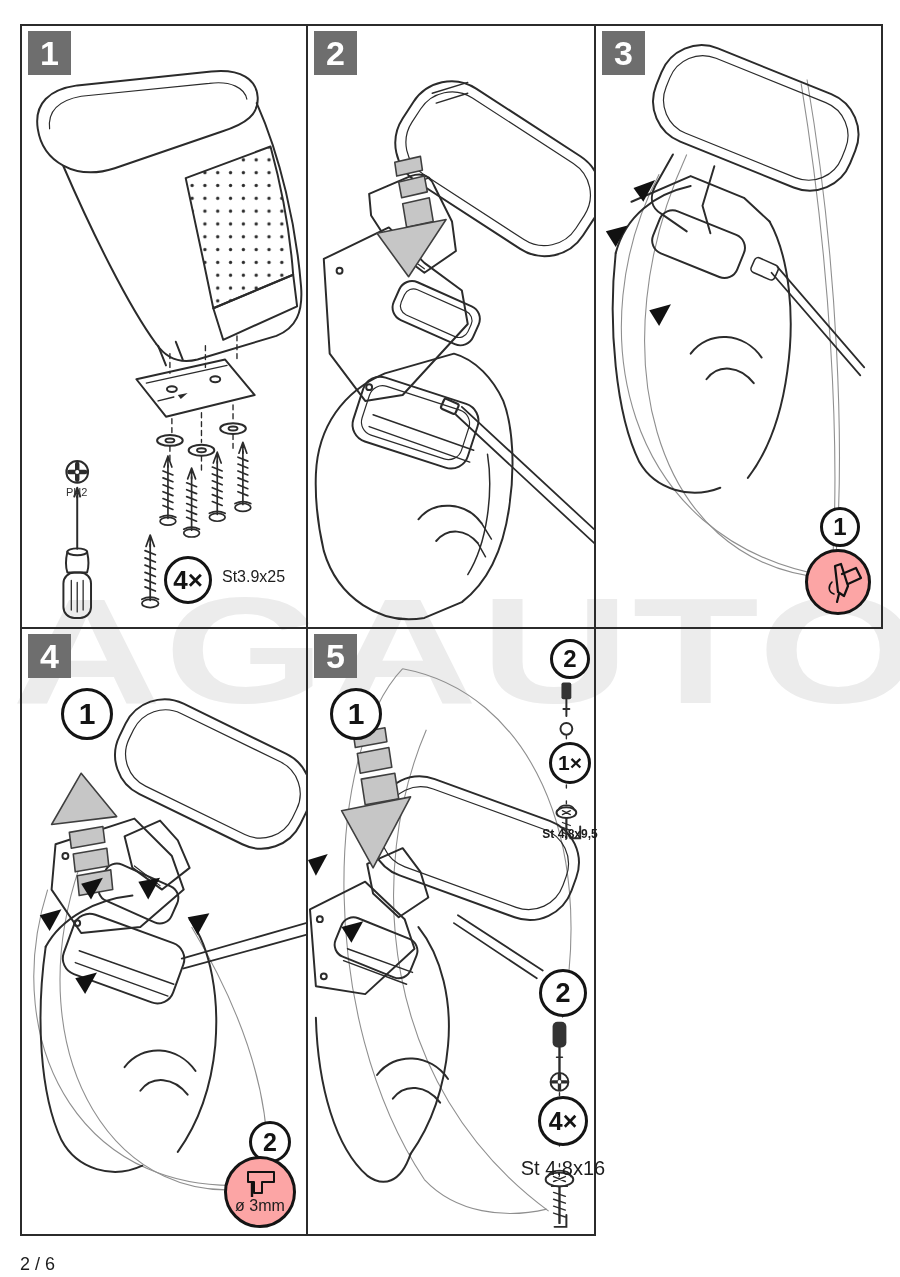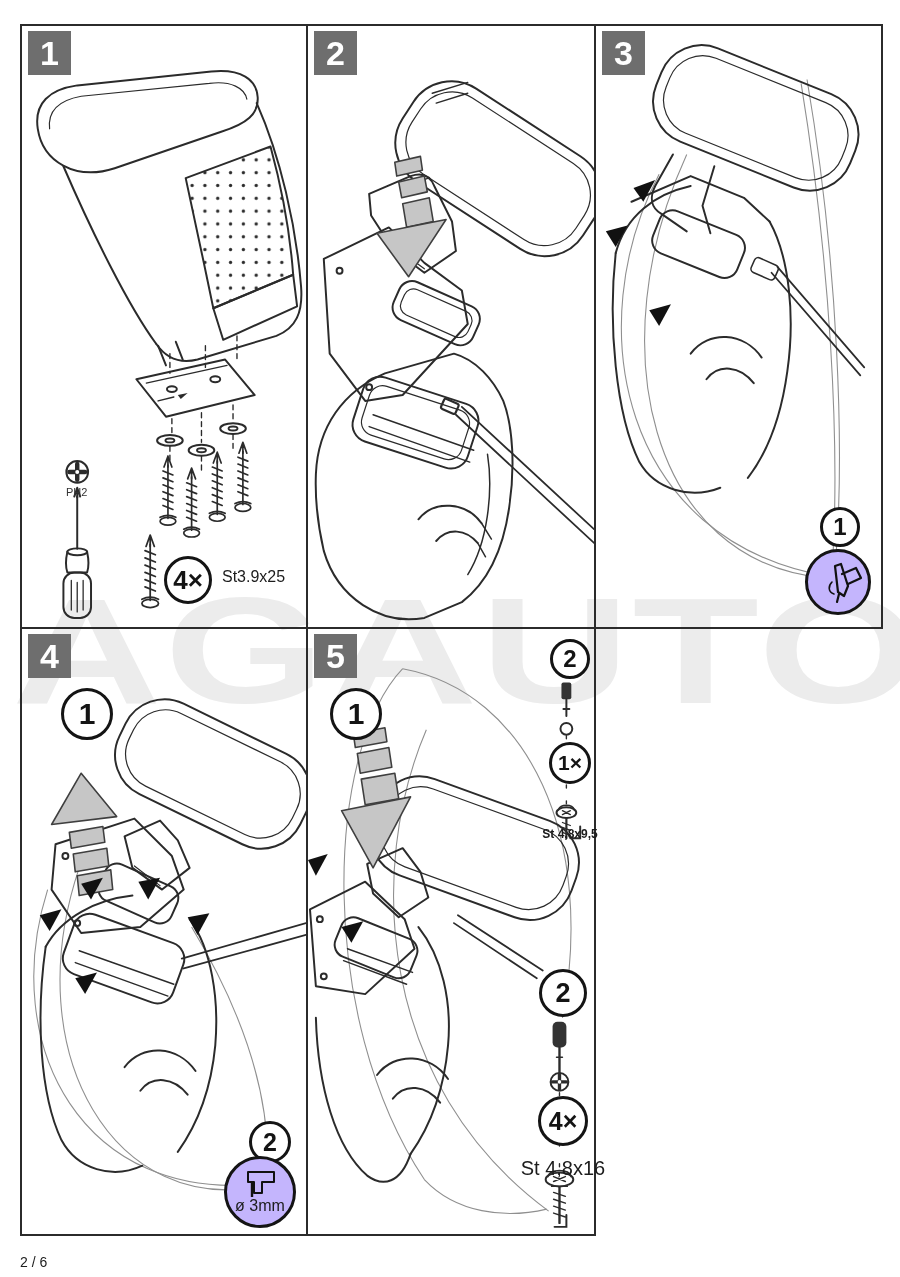--- a/index.html
+++ b/index.html
@@ -14,25 +14,25 @@
   .p3{left:594px;top:24px;width:289px;height:605px;}
   .p4{left:20px;top:627px;width:288px;height:609px;}
   .p5{left:306px;top:627px;width:290px;height:609px;}
   .stepnum{position:absolute;left:6px;top:5px;width:43px;height:44px;background:#6e6e6e;
        color:#fff;font-size:34px;font-weight:bold;display:flex;align-items:center;
        justify-content:center;z-index:4;}
   svg.art{position:absolute;left:0;top:0;width:100%;height:100%;z-index:2;}
   .callout{position:absolute;background:#fff;border:3px solid #141414;border-radius:50%;
        display:flex;align-items:center;justify-content:center;font-weight:bold;color:#141414;
        z-index:3;box-sizing:border-box;}
-  .toolcircle{position:absolute;background:#c4b5fd;border:3px solid #141414;border-radius:50%;
+  .toolcircle{position:absolute;background:#fca5a5;border:3px solid #141414;border-radius:50%;
        z-index:3;box-sizing:border-box;display:flex;flex-direction:column;align-items:center;
        justify-content:center;}
   .spec{position:absolute;z-index:3;color:#1c1c1c;}
-  .footer{position:absolute;left:20px;top:1254px;font-size:14px;z-index:2;}
+  .footer{position:absolute;left:20px;top:1254px;font-size:18px;z-index:2;}
 </style>
 </head>
 <body>
 
 <div class="watermark">AGAUTO</div>
 
 <div class="panel p1">
   <div class="stepnum">1</div>
   <svg class="art" viewBox="0 0 288 605">
     <defs>

